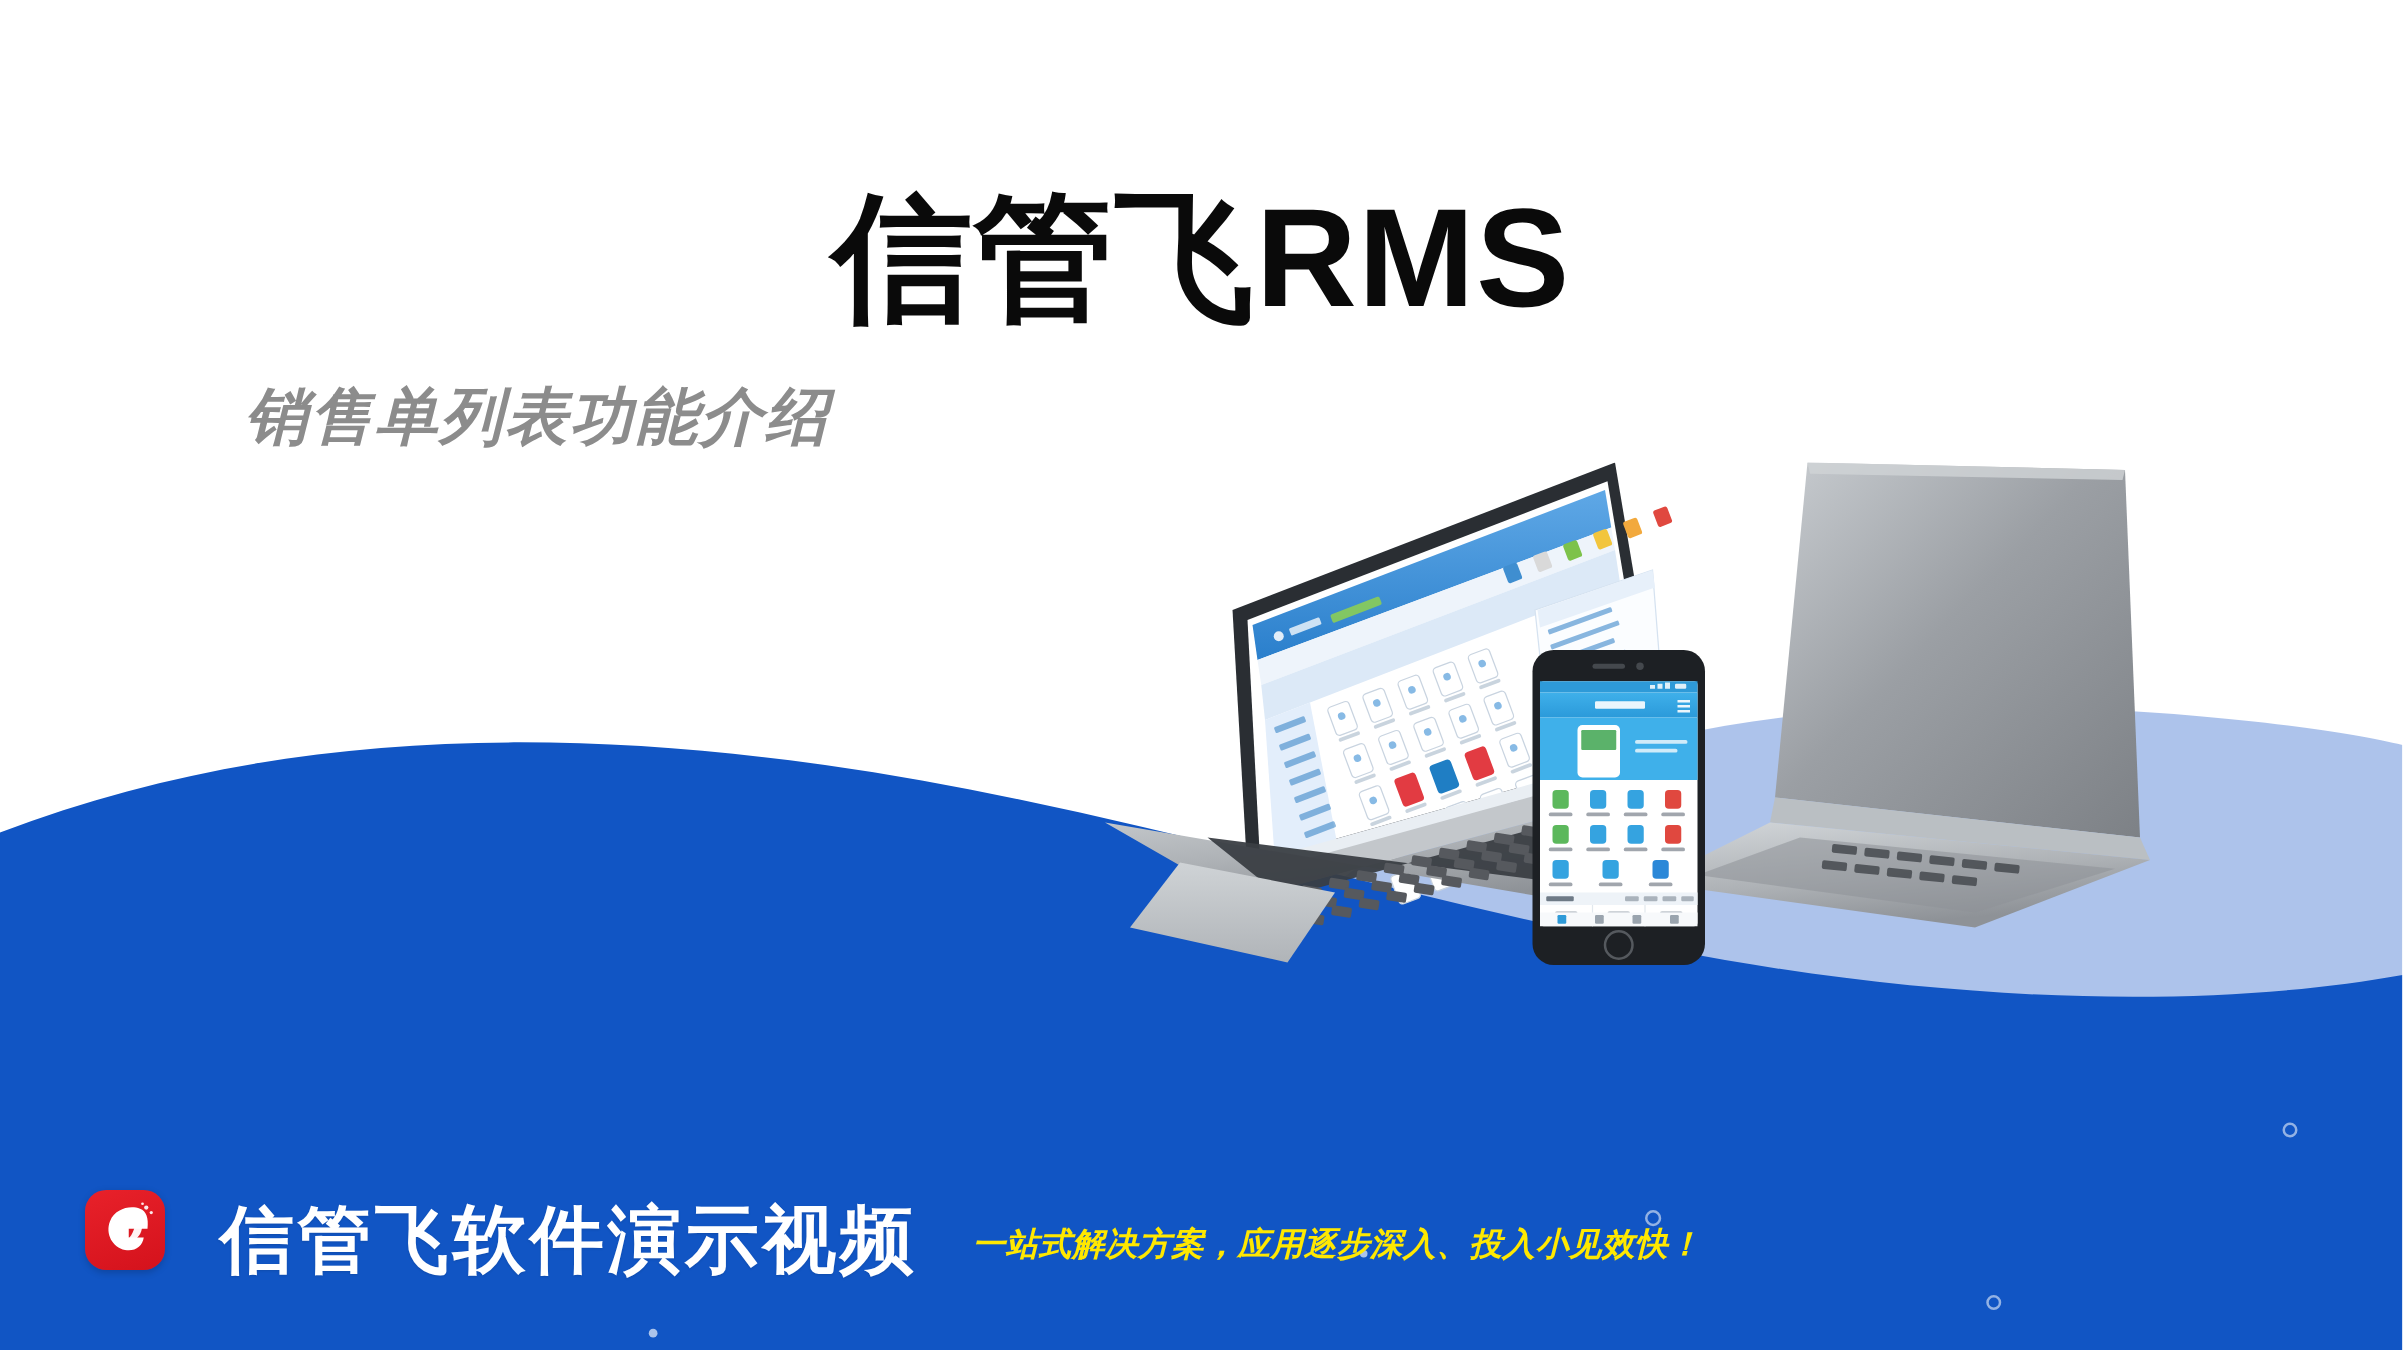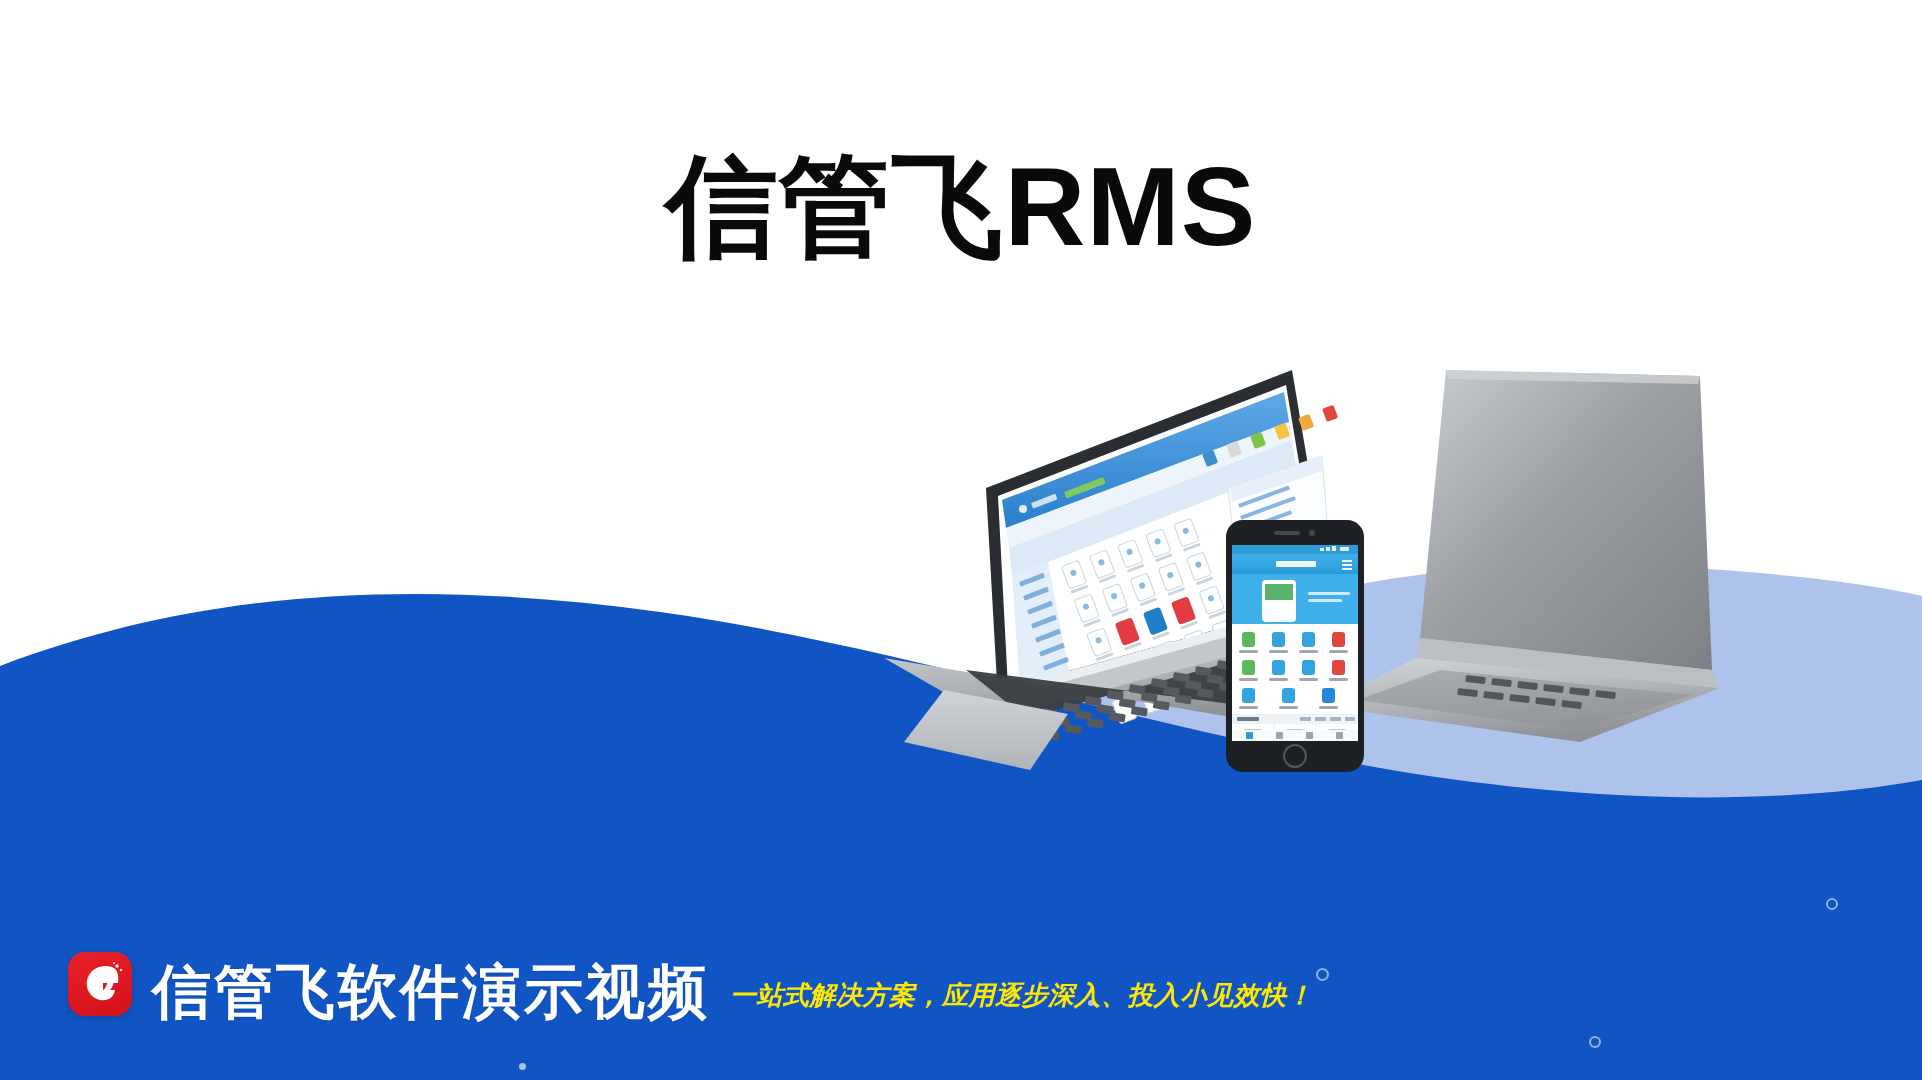--- a/index.html
+++ b/index.html
@@ -62,21 +62,21 @@
     width:1042px; height:560px;
   }
   .devices svg{display:block;}
 
   
   .banner{
     position:absolute;
     left:68px; bottom:58px;
     display:flex;
     align-items:flex-end;
-    gap:20px;
+    gap:44px;
   }
   .brand-logo{
     width:64px;height:64px;
     border-radius:17px;
     background:linear-gradient(160deg,#e8212a 0%,#d4121c 100%);
     position:relative;
     flex:0 0 auto;
     margin-bottom:6px;
     box-shadow:0 2px 6px rgba(0,0,0,.18);
   }
@@ -117,20 +117,21 @@
 
   <span class="dot ring" style="left:1316px;top:968px;width:9px;height:9px;"></span>
   <span class="dot ring" style="left:1589px;top:1036px;width:8px;height:8px;"></span>
   <span class="dot ring" style="left:1826px;top:898px;width:8px;height:8px;"></span>
   <span class="dot solid" style="left:519px;top:1063px;width:7px;height:7px;"></span>
   <span class="dot solid" style="left:1088px;top:1000px;width:6px;height:6px;"></span>
 
   <h1 class="title">信管飞RMS</h1>
 
   <div class="subtitle">
+    <span class="line2">销售单列表功能介绍</span>
   </div>
 
   <div class="devices">
     <svg width="1042" height="560" viewBox="0 0 1042 560" xmlns="http://www.w3.org/2000/svg">
       <defs>
         <linearGradient id="lidGrad" x1="0" y1="0" x2="1" y2="1">
           <stop offset="0%" stop-color="#c8ccd0"></stop>
           <stop offset="45%" stop-color="#9b9fa4"></stop>
           <stop offset="100%" stop-color="#7d8186"></stop>
         </linearGradient>

